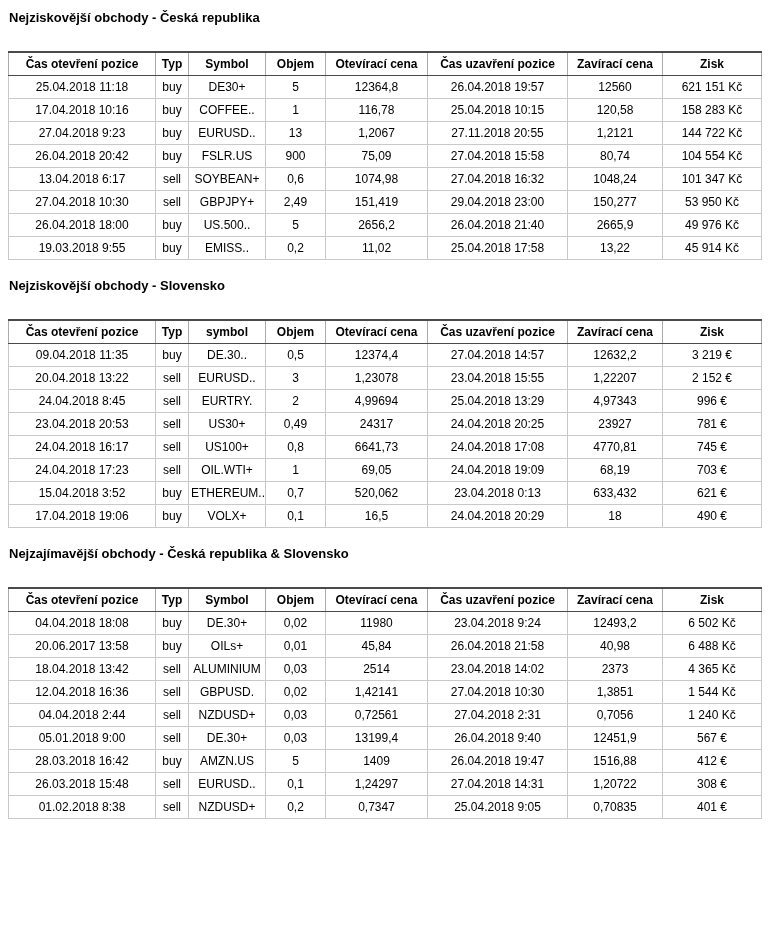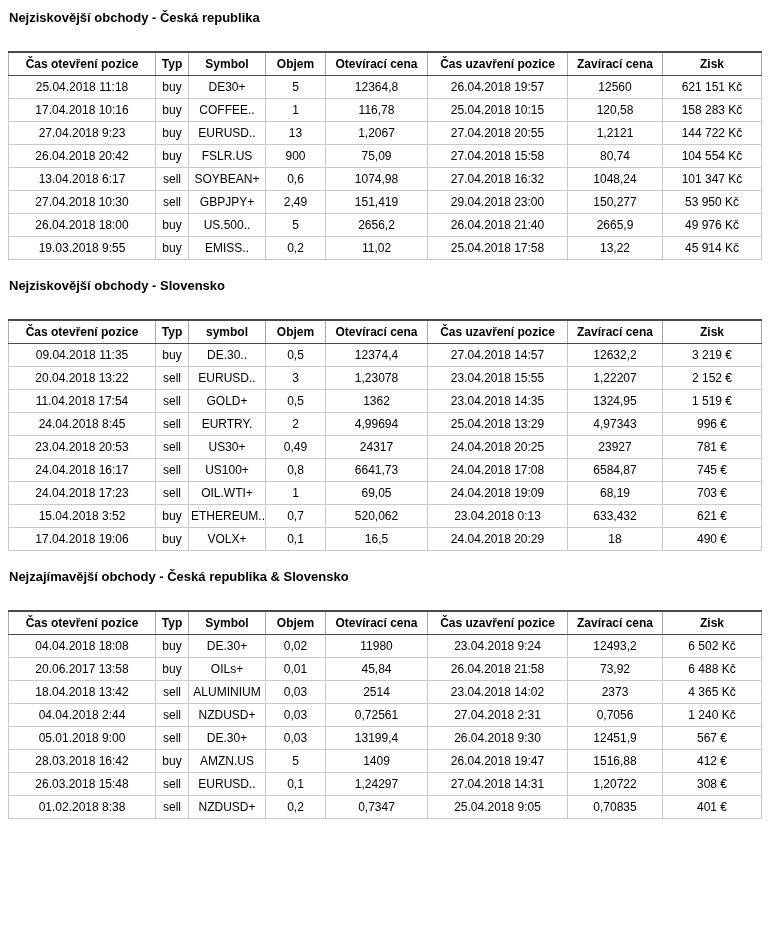--- a/index.html
+++ b/index.html
@@ -110,21 +110,21 @@
             <td>25.04.2018 10:15</td>
             <td>120,58</td>
             <td>158 283 Kč</td>
           </tr>
           <tr>
             <td>27.04.2018 9:23</td>
             <td>buy</td>
             <td>EURUSD..</td>
             <td>13</td>
             <td>1,2067</td>
-            <td>27.04.2018 20:55</td>
+            <td>27.11.2018 20:55</td>
             <td>1,2121</td>
             <td>144 722 Kč</td>
           </tr>
           <tr>
             <td>26.04.2018 20:42</td>
             <td>buy</td>
             <td>FSLR.US</td>
             <td>900</td>
             <td>75,09</td>
             <td>27.04.2018 15:58</td>
@@ -215,30 +215,20 @@
             <td>20.04.2018 13:22</td>
             <td>sell</td>
             <td>EURUSD..</td>
             <td>3</td>
             <td>1,23078</td>
             <td>23.04.2018 15:55</td>
             <td>1,22207</td>
             <td>2 152 €</td>
           </tr>
           <tr>
-            <td>11.04.2018 17:54</td>
-            <td>sell</td>
-            <td>GOLD+</td>
-            <td>0,5</td>
-            <td>1362</td>
-            <td>23.04.2018 14:35</td>
-            <td>1324,95</td>
-            <td>1 519 €</td>
-          </tr>
-          <tr>
             <td>24.04.2018 8:45</td>
             <td>sell</td>
             <td>EURTRY.</td>
             <td>2</td>
             <td>4,99694</td>
             <td>25.04.2018 13:29</td>
             <td>4,97343</td>
             <td>996 €</td>
           </tr>
           <tr>
@@ -251,21 +241,21 @@
             <td>23927</td>
             <td>781 €</td>
           </tr>
           <tr>
             <td>24.04.2018 16:17</td>
             <td>sell</td>
             <td>US100+</td>
             <td>0,8</td>
             <td>6641,73</td>
             <td>24.04.2018 17:08</td>
-            <td>6584,87</td>
+            <td>4770,81</td>
             <td>745 €</td>
           </tr>
           <tr>
             <td>24.04.2018 17:23</td>
             <td>sell</td>
             <td>OIL.WTI+</td>
             <td>1</td>
             <td>69,05</td>
             <td>24.04.2018 19:09</td>
             <td>68,19</td>
@@ -331,50 +321,60 @@
             <td>12493,2</td>
             <td>6 502 Kč</td>
           </tr>
           <tr>
             <td>20.06.2017 13:58</td>
             <td>buy</td>
             <td>OILs+</td>
             <td>0,01</td>
             <td>45,84</td>
             <td>26.04.2018 21:58</td>
-            <td>73,92</td>
+            <td>40,98</td>
             <td>6 488 Kč</td>
           </tr>
           <tr>
             <td>18.04.2018 13:42</td>
             <td>sell</td>
             <td>ALUMINIUM</td>
             <td>0,03</td>
             <td>2514</td>
             <td>23.04.2018 14:02</td>
             <td>2373</td>
             <td>4 365 Kč</td>
           </tr>
           <tr>
+            <td>12.04.2018 16:36</td>
+            <td>sell</td>
+            <td>GBPUSD.</td>
+            <td>0,02</td>
+            <td>1,42141</td>
+            <td>27.04.2018 10:30</td>
+            <td>1,3851</td>
+            <td>1 544 Kč</td>
+          </tr>
+          <tr>
             <td>04.04.2018 2:44</td>
             <td>sell</td>
             <td>NZDUSD+</td>
             <td>0,03</td>
             <td>0,72561</td>
             <td>27.04.2018 2:31</td>
             <td>0,7056</td>
             <td>1 240 Kč</td>
           </tr>
           <tr>
             <td>05.01.2018 9:00</td>
             <td>sell</td>
             <td>DE.30+</td>
             <td>0,03</td>
             <td>13199,4</td>
-            <td>26.04.2018 9:30</td>
+            <td>26.04.2018 9:40</td>
             <td>12451,9</td>
             <td>567 €</td>
           </tr>
           <tr>
             <td>28.03.2018 16:42</td>
             <td>buy</td>
             <td>AMZN.US</td>
             <td>5</td>
             <td>1409</td>
             <td>26.04.2018 19:47</td>

